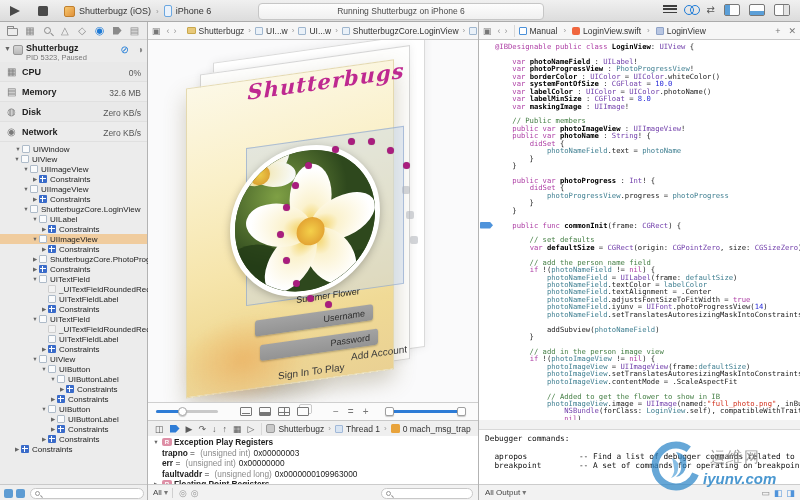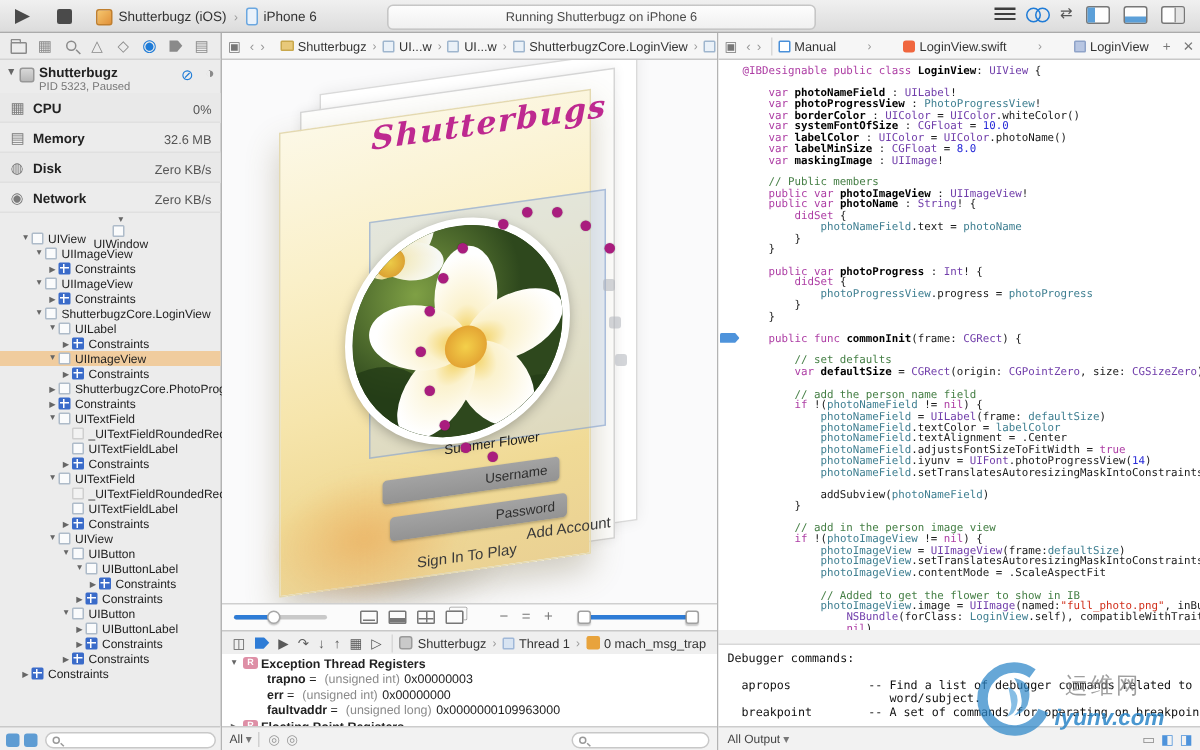--- a/index.html
+++ b/index.html
@@ -116,21 +116,21 @@
   .zoomctl span{cursor:pointer}
   .slider2{position:relative;flex:1;height:2.5px;margin:0 14px 0 18px;background:#2E7CD6;border-radius:2px}
   .shandle{position:absolute;top:-3.5px;width:9px;height:9px;background:#FFF;border:1px solid #A0A0A0;border-radius:2px;box-shadow:0 1px 1px rgba(0,0,0,.2)}
   #debugbar{position:absolute;left:0;top:398px;width:330px;height:16px;background:#EFEFEF;border-top:1px solid #C8C8C8;display:flex;align-items:center;padding:0 4px;font-size:8.5px;color:#333;white-space:nowrap;overflow:hidden}
   .dbicon{font-size:9px;color:#5A5A5A;margin:0 3px;cursor:pointer}
   .bptag{width:10px;height:8px;background:#2E7CD6;clip-path:polygon(0 0,62% 0,100% 50%,62% 100%,0 100%);margin:0 3px;cursor:pointer}
   #vars{position:absolute;left:0;top:414px;width:330px;height:48px;background:#FFF;overflow:hidden}
   .vgrow{height:11px;display:flex;align-items:center;font-size:8.3px;color:#222;padding-left:4px;cursor:pointer}
   .vgrow b{margin-left:2px}
   .rchip{width:10px;height:8px;background:#DE8FA6;border-radius:2px;color:#FFF;font-size:6px;font-weight:bold;text-align:center;line-height:8px;margin-left:2px;flex:none}
-  .vcrow{height:10.5px;display:flex;align-items:flex-start;font-size:8.3px;color:#222;padding-left:30px;cursor:pointer;white-space:nowrap}
+  .vcrow{height:10.5px;display:flex;align-items:flex-end;font-size:8.3px;color:#222;padding-left:14px;cursor:pointer;white-space:nowrap}
   .vtype{color:#8A8A8A;margin:0 3px}
   #varbar{position:absolute;left:0;top:462px;width:330px;height:16px;background:#F2F2F2;border-top:1px solid #CCC;display:flex;align-items:center;padding:0 5px;font-size:8px;color:#444}
   .circ{color:#999;font-size:9px;margin:0 2px;cursor:pointer}
 
   
   #right{position:absolute;left:478px;top:22px;width:322px;height:478px;border-left:1px solid #B3B3B3;background:#FFF}
   .jb-plusclose{margin-left:auto;display:flex;gap:8px;color:#777;font-size:9px}
   .jb-plusclose span{cursor:pointer}
   #code{position:absolute;left:0;top:18px;width:322px;height:380px;background:#FFF;overflow:hidden;padding:3px 0 0 16px;cursor:text}
   .cline{position:relative;height:7.45px;line-height:7.45px;font-family:"DejaVu Sans Mono",monospace;font-size:7.2px;white-space:pre;color:#1A1A1A}
@@ -226,21 +226,21 @@
           <span class="glabel">Disk</span>
           <span class="gvalue">Zero KB/s</span>
         </div>
         <div class="grow">
           <span class="gicon">◉</span>
           <span class="glabel">Network</span>
           <span class="gvalue">Zero KB/s</span>
         </div>
       </div>
     <div id="navtree">
-        <div class="trow" style="padding-left: 14px; flex-direction: column;">
+        <div class="trow" style="padding-left: 14px;">
           <span class="arr">▼</span>
           <span class="ticon ticon-v"></span>
           <span>UIWindow</span>
         </div>
         <div class="trow" style="padding-left: 13px;">
           <span class="arr">▼</span>
           <span class="ticon ticon-v"></span>
           <span>UIView</span>
         </div>
         <div class="trow" style="padding-left: 22px;">
@@ -550,21 +550,21 @@
             <span class="chip-frame0"></span>
             <span>0 mach_msg_trap</span>
           </span>
         </span>
     </div>
 
     <div id="vars">
         <div class="vgrow">
           <span class="arr">▼</span>
           <span class="rchip">R</span>
-          <b>Exception Thread Registers</b>
+          <b>Exception Play Registers</b>
         </div>
         <div class="vcrow">
           <b>trapno</b>
           <span>&nbsp;=&nbsp;</span>
           <span class="vtype">(unsigned int)</span>
           <span>0x00000003</span>
         </div>
         <div class="vcrow">
           <b>err</b>
           <span>&nbsp;=&nbsp;</span>
@@ -595,21 +595,21 @@
         </span>
     </div>
   </div>
 
   <div id="right">
     <div class="jumpbar">
       <span class="jb-related">▣</span>
       <span class="jb-nav">‹</span>
       <span class="jb-nav">›</span>
       <span class="jb-sepline"></span>
-      <span id="editor-crumbs" style="display:flex;align-items:center;gap:20px">
+      <span id="editor-crumbs" style="display:flex;align-items:center;gap:5px">
           <span class="crumb">
             <span class="chip-manual"></span>
             <span>Manual</span>
           </span>
           <span class="crumbsep">›</span>
           <span class="crumb">
             <span class="chip-swift"></span>
             <span>LoginView.swift</span>
           </span>
           <span class="crumbsep">›</span>
@@ -674,21 +674,20 @@
         <div class="cline"><span class="tk-c">            // Added to get the flower to show in IB</span></div>
         <div class="cline"><span class="tk-p">            </span><span class="tk-y">photoImageView</span><span class="tk-p">.image = </span><span class="tk-t">UIImage</span><span class="tk-p">(named:</span><span class="tk-s">"full_photo.png"</span><span class="tk-p">, inBundle:</span></div>
         <div class="cline"><span class="tk-p">                </span><span class="tk-t">NSBundle</span><span class="tk-p">(forClass: </span><span class="tk-y">LoginView</span><span class="tk-p">.self), compatibleWithTraitCollection:</span></div>
         <div class="cline"><span class="tk-p">                </span><span class="tk-k">nil</span><span class="tk-p">)</span></div>
       </div>
     <div id="constrip"></div>
     <div id="console">
         <div class="conline"><span>Debugger commands:</span></div>
         <div class="conline">&nbsp;</div>
         <div class="conline"><span>  apropos           -- Find a list of debugger commands related to a particular</span></div>
-        <div class="conline"><span>                       word/subject.</span></div>
         <div class="conline"><span>  breakpoint        -- A set of commands for operating on breakpoints. Also see</span></div>
       </div>
     <div id="consolebar">
       <span>All Output</span>
       <span style="margin-left:2px;color:#777">▾</span>
       <span class="conbar-right">
         <span class="gray">▭</span>
         <span class="blue">◧</span>
         <span class="blue">◨</span>
       </span>

